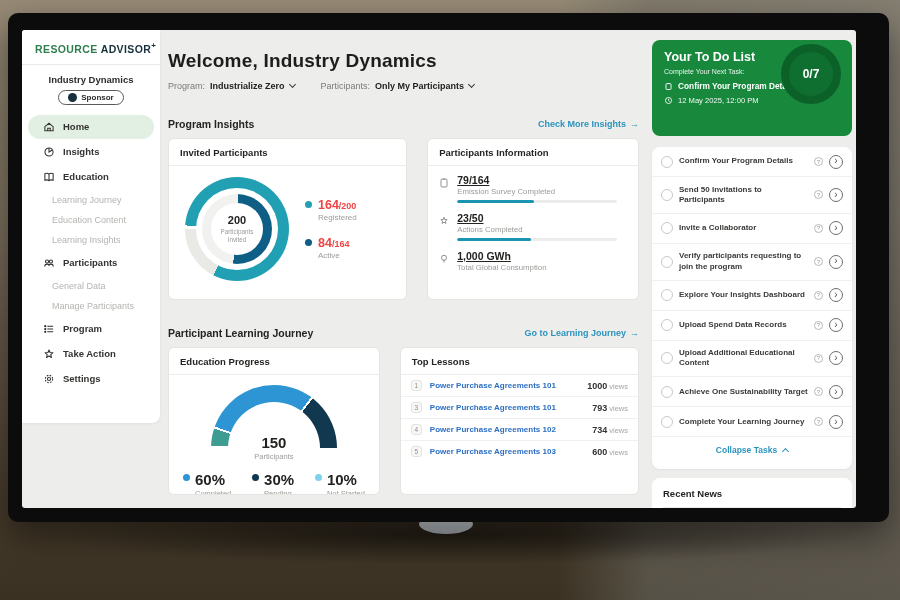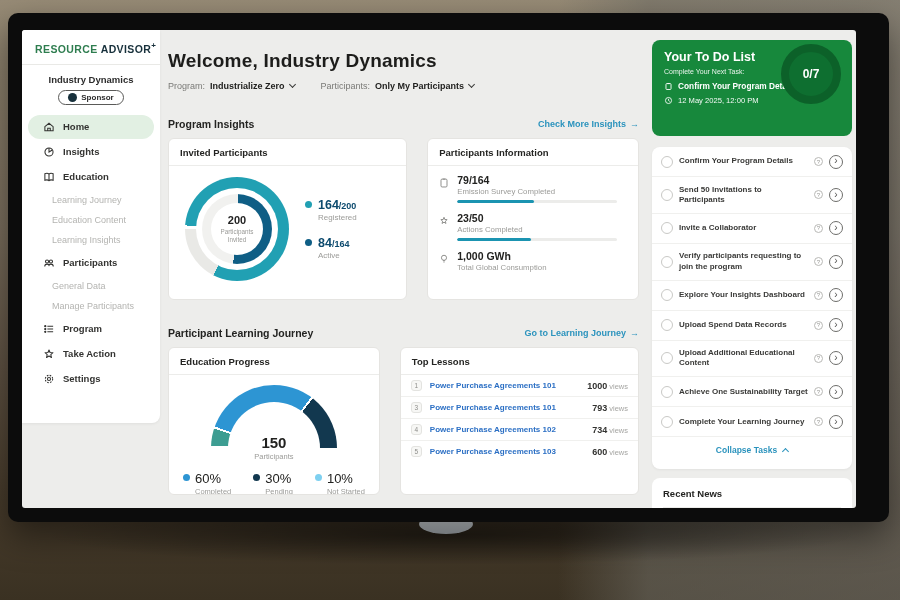--- a/index.html
+++ b/index.html
@@ -51,46 +51,46 @@
   .ring-outer { position:absolute; inset:0; border-radius:50%; }
   .ring-outer::after { content:""; position:absolute; inset:11px; border-radius:50%; background:#fff; }
   .ring-inner { position:absolute; inset:17px; border-radius:50%; }
   .ring-inner::after { content:""; position:absolute; inset:9px; border-radius:50%; background:#fff; }
   .donut-center { position:absolute; inset:26px; display:flex; flex-direction:column; align-items:center; justify-content:center; text-align:center; z-index:2; }
   .donut-center .v { font-size:11px; font-weight:bold; color:#222; }
   .donut-center .l { font-size:6.3px; color:#9b9b98; line-height:1.3; margin-top:2px; }
   .legend-col { display:flex; flex-direction:column; gap:14px; }
   .leg-item { display:flex; gap:6px; align-items:flex-start; }
   .dot { width:7px; height:7px; border-radius:50%; margin-top:3px; flex:0 0 7px; }
-  .leg-val { font-size:12.5px; font-weight:bold; color:#0c4a6e; }
+  .leg-val { font-size:12.5px; font-weight:bold; color:#ef4444; }
   .leg-val .tot { font-size:9px; }
   .leg-lab { font-size:8px; color:#9b9b98; margin-top:1px; }
 
   
   .card.pinfo { width:216px; height:162px; }
   .pinfo-body { padding:8px 12px 0 10px; }
   .info-row { display:flex; gap:7px; margin-bottom:9px; }
   .info-icon { width:12px; flex:0 0 12px; padding-top:3px; color:#8d8d8a; }
-  .info-val { font-size:10.5px; font-weight:bold; color:#222220; }
+  .info-val { font-size:10.5px; font-weight:bold; color:#222220;text-decoration:underline; }
   .info-lab { font-size:7.8px; color:#9b9b98; margin-top:1px; }
   .bar { margin-top:4px; width:160px; height:3px; border-radius:2px; background:#ececea; overflow:hidden; }
   .bar-fill { height:100%; border-radius:2px; background:#1b94b1; }
 
   
   .card.eduprog { width:217px; height:148px; }
   .gauge-zone { position:relative; height:76px; margin-top:10px; display:flex; justify-content:center; }
   .gauge-clip { width:126px; height:64px; overflow:hidden; position:relative; }
   .gauge-circle { width:126px; height:126px; border-radius:50%; position:relative; }
   .gauge-circle::after { content:""; position:absolute; inset:17px; border-radius:50%; background:#fff; }
   .gauge-center { position:absolute; left:0; right:0; bottom:0; text-align:center; }
   .gauge-center .v { font-size:15px; font-weight:bold; color:#222220; }
   .gauge-center .l { font-size:7.5px; color:#9b9b98; margin-top:1px; }
   .gauge-legend { display:flex; justify-content:space-between; padding:10px 14px 0 14px; }
   .gleg { display:flex; gap:5px; }
-  .gleg .p { font-size:13px; font-weight:normal; color:#222220; }
+  .gleg .p { font-size:15px; font-weight:bold; color:#222220; }
   .gleg .t { font-size:7.5px; color:#9b9b98; margin-top:1px; }
 
   
   .card.lessons { width:245px; height:148px; }
   .lesson-row { display:flex; align-items:center; gap:8px; padding:5px 10px; border-bottom:1px solid #f0f0ee; }
   .lesson-row:last-child { border-bottom:none; }
   .rank { width:11px; height:11px; flex:0 0 11px; border:1px solid #e3e3e0; background:#f7f7f5; border-radius:3px; font-size:6.5px; color:#8d8d8a; display:flex; align-items:center; justify-content:center; }
   .lesson-title { flex:1; font-size:8px; font-weight:bold; color:#2b6fc4; cursor:pointer; }
   .views { font-size:9px; font-weight:bold; color:#333331; }
   .views-suffix { font-size:7.5px; color:#a5a5a2; font-weight:normal; margin-left:2px; }

